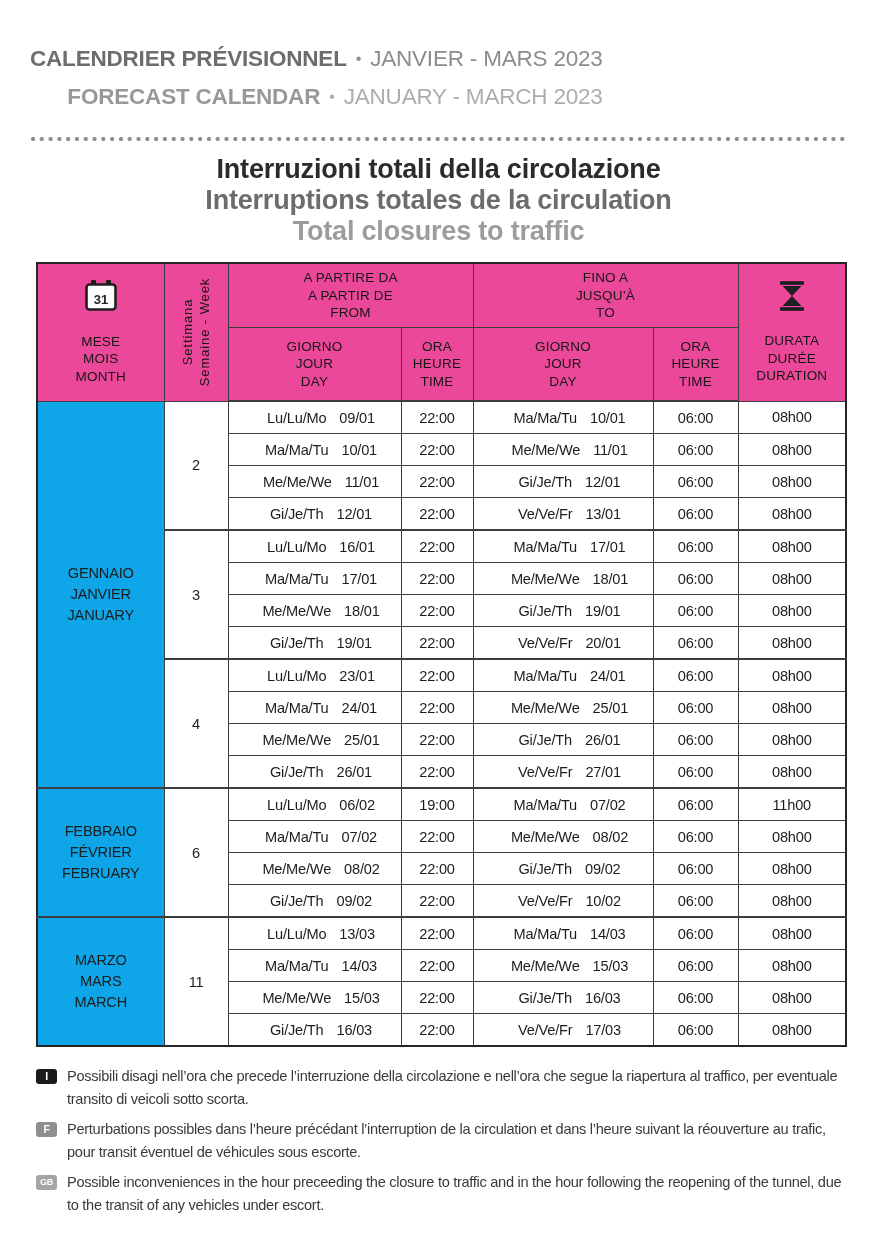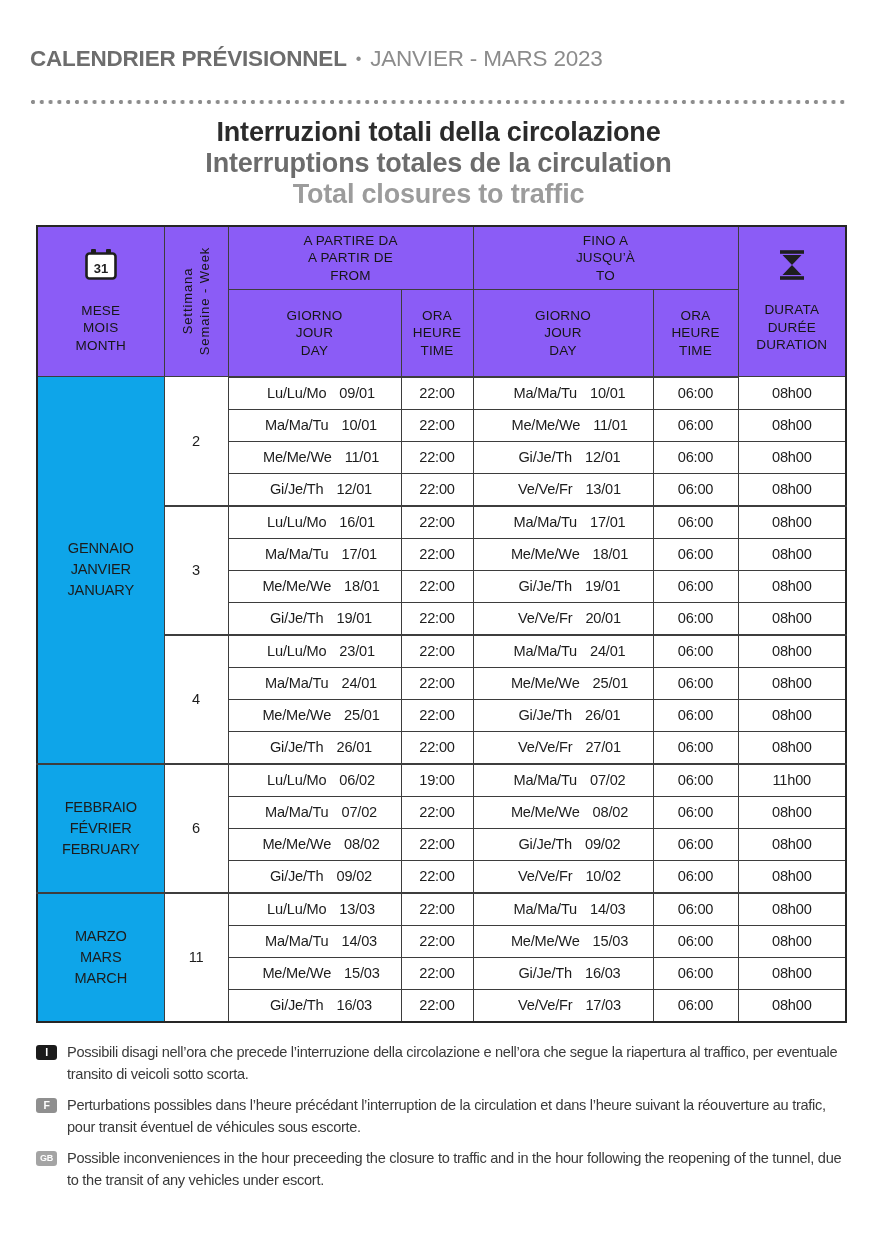--- a/index.html
+++ b/index.html
@@ -19,22 +19,22 @@
     background-image:radial-gradient(circle at 3px 3px,#8d8d8d 1.9px,rgba(0,0,0,0) 2.3px);
     background-size:8.8px 6px;background-repeat:repeat-x;}
 
   .subtitles{margin-top:12px;text-align:center;font-weight:bold;font-size:27px;line-height:31px;letter-spacing:-0.2px;}
   .s1{color:#2b2b2b}.s2{color:#6c6c6c}.s3{color:#9c9c9c}
 
   
   table.cal{margin:15px 0 0 36px;width:809px;table-layout:fixed;border-collapse:collapse;
             border:2.5px solid #262626;}
   .cal th,.cal td{border:1.3px solid #3d3d3d;padding:0;vertical-align:middle;}
-  .cal thead th{background:#8b5cf6;font-weight:normal;color:#161616;}
-  .cal tr.h1{height:64px}.cal tr.h2{height:87px}
+  .cal thead th{background:#ec4899;font-weight:normal;color:#161616;}
+  .cal tr.h1{height:64px}.cal tr.h2{height:74px}
   .th-lines{font-size:13.5px;line-height:17.5px;text-align:center;letter-spacing:0.2px;}
   .th-month-inner,.th-dur-inner{display:flex;flex-direction:column;align-items:center;}
   .th-month-inner{gap:21px}.th-dur-inner{gap:20px}
   .th-week{position:relative;}
   .rot{position:absolute;left:50%;top:50%;transform:translate(-50%,-50%) rotate(-90deg);
        white-space:nowrap;font-size:13px;line-height:16.5px;text-align:center;letter-spacing:0.9px;}
 
   .cal tbody td{height:31px;font-size:14.6px;color:#1c1c1c;letter-spacing:-0.2px;}
   .day-cell>div{display:flex;justify-content:center;align-items:center;padding:0 20px 0 33px;gap:13px;}
   .center{text-align:center;}
@@ -53,20 +53,21 @@
   .badge-0{background:#1b1b1b}.badge-1{background:#8f8f8f}.badge-2{background:#a4a4a4;font-size:9px}
 </style>
 </head>
 <body>
 
 <div class="page">
 
   <div class="hdr">
     <div class="titles">
       <div class="t2"><span class="b">CALENDRIER PRÉVISIONNEL</span><span class="bullet">•</span><span class="r">JANVIER - MARS 2023</span></div>
+      <div class="t3"><span class="b">FORECAST CALENDAR</span><span class="bullet">•</span><span class="r">JANUARY - MARCH 2023</span></div>
     </div>
   </div>
 
   <div class="dotted"></div>
 
   <div class="subtitles">
     <div class="s1">Interruzioni totali della circolazione</div>
     <div class="s2">Interruptions totales de la circulation</div>
     <div class="s3">Total closures to traffic</div>
   </div>

